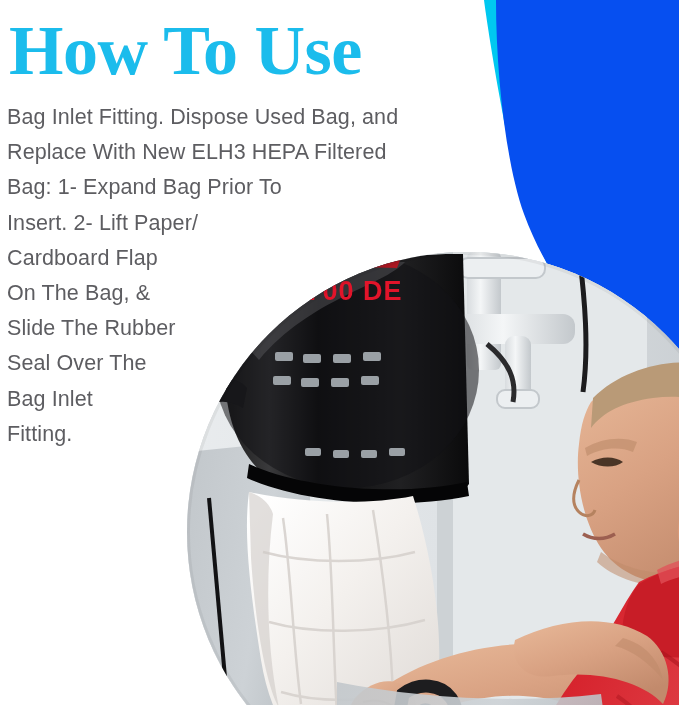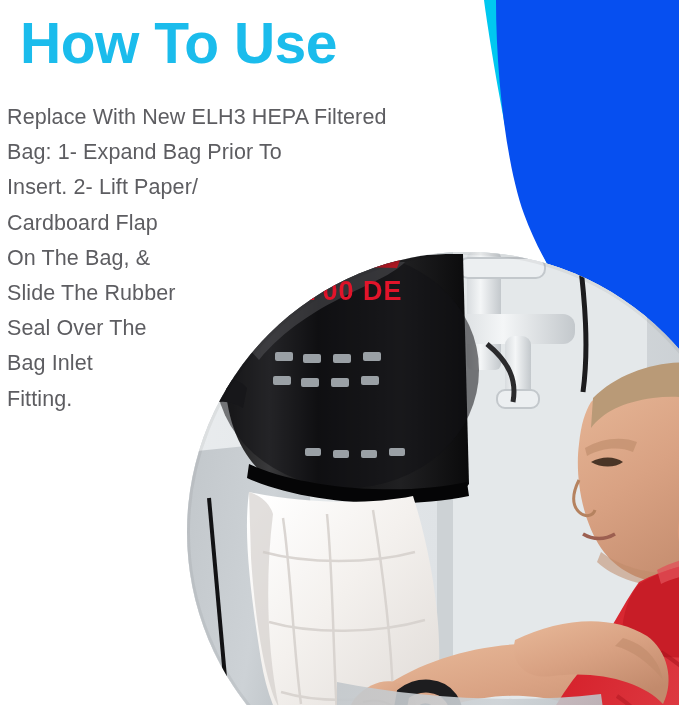--- a/index.html
+++ b/index.html
@@ -21,24 +21,24 @@
     position: absolute;
     inset: 0;
     width: 679px;
     height: 705px;
     pointer-events: none;
   }
 
   
   .heading {
     position: absolute;
-    left: 20px;
+    left: 9px;
     top: 14px;
-    font-family: Liberation Sans, sans-serif;
-    font-size: 57px;
+    font-family: Liberation Serif, serif;
+    font-size: 70px;
     font-weight: 700;
     letter-spacing: -0.5px;
     line-height: 1.05;
     color: #1BBCEC;
     white-space: nowrap;
   }
 
   
   .body-copy {
     position: absolute;
@@ -85,20 +85,21 @@
   <svg class="decor-layer" viewBox="0 0 679 705" preserveAspectRatio="none">
 
     <path d="M484,0 C484,0 492,60 508,140 C524,220 548,270 562,290 L600,290 C580,258 552,206 536,132 C522,64 516,0 516,0 Z" fill="#00C8F0"></path>
 
     <path d="M508,0 L679,0 L679,420 C660,400 636,378 612,352 C576,312 544,268 524,214 C506,164 496,74 496,0 Z" fill="#064FF0"></path>
   </svg>
 
   <div class="heading">How To Use</div>
 
   <div class="body-copy">
+    <p>Bag Inlet Fitting. Dispose Used Bag, and</p>
     <p>Replace With New ELH3 HEPA Filtered</p>
     <p>Bag: 1- Expand Bag Prior To</p>
     <p>Insert. 2- Lift Paper/</p>
     <p>Cardboard Flap</p>
     <p>On The Bag, &amp;</p>
     <p>Slide The Rubber</p>
     <p>Seal Over The</p>
     <p>Bag Inlet</p>
     <p>Fitting.</p>
   </div>

